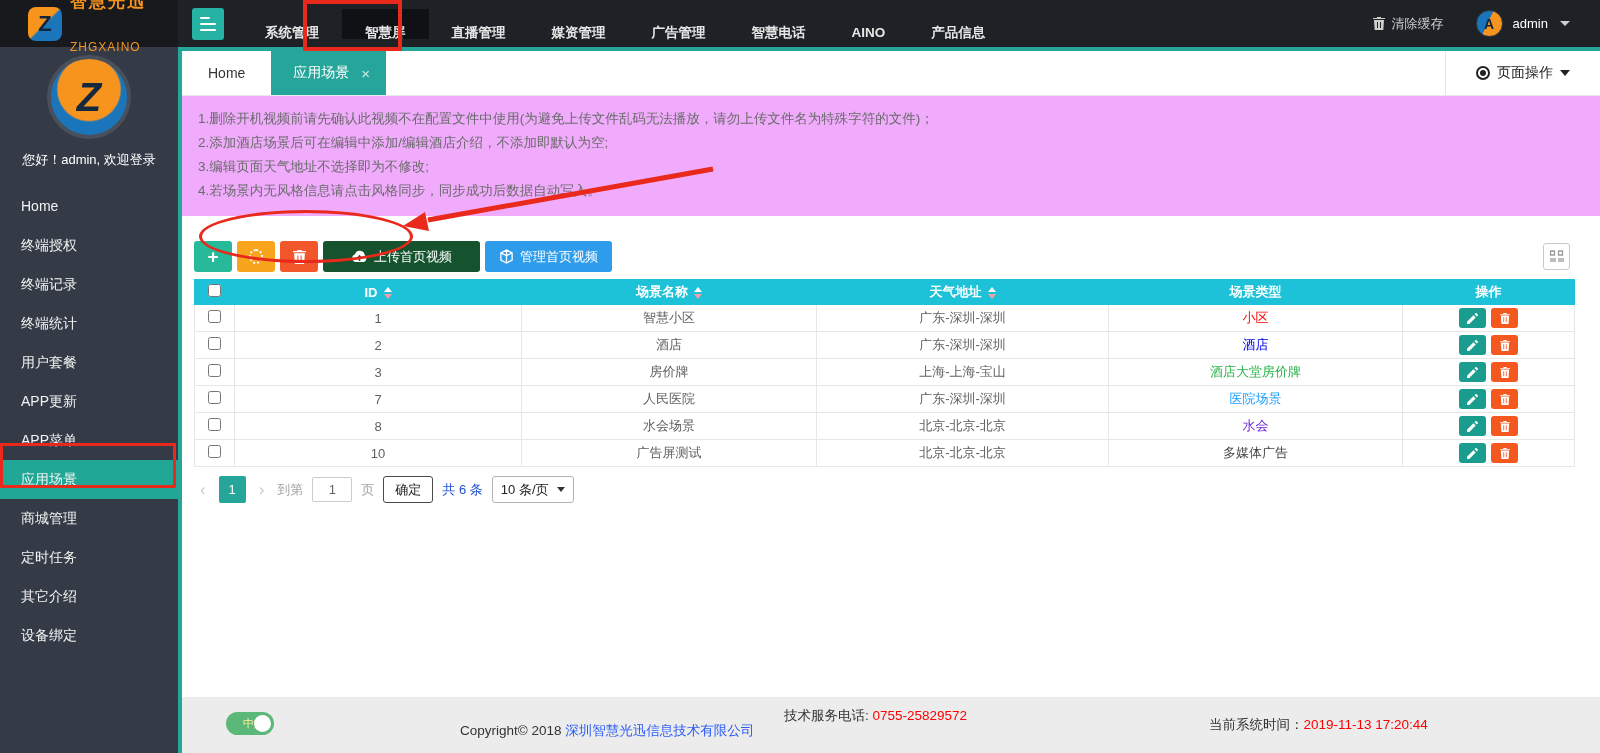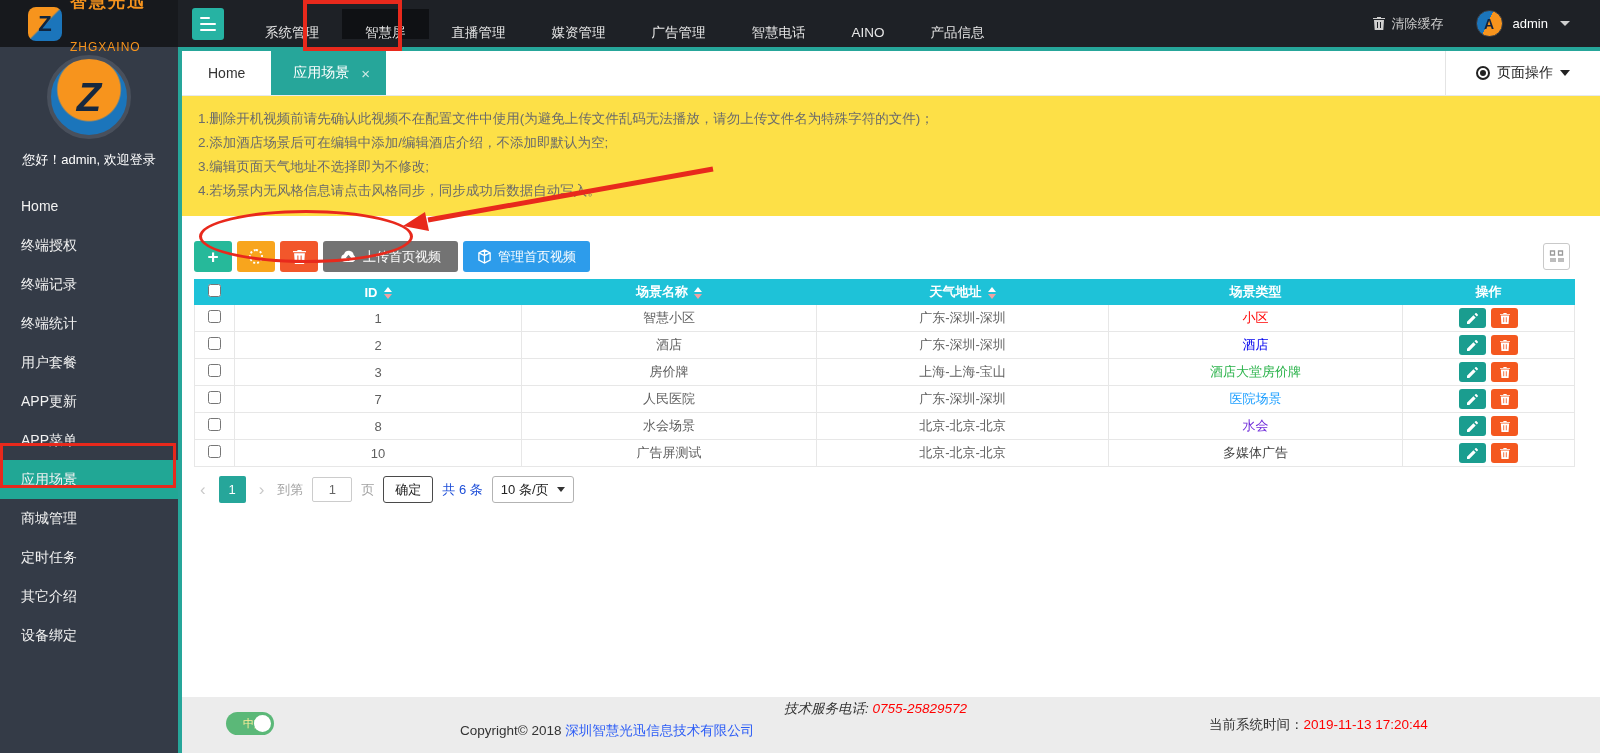--- a/index.html
+++ b/index.html
@@ -11,21 +11,21 @@
   .logo-area { width:178px; height:47px; background:#17191d; display:flex; align-items:center; padding-left:28px; gap:8px; flex:0 0 178px; }
   .logo-mark { width:34px; height:34px; border-radius:8px; background:linear-gradient(135deg,#f7941d 0 48%,#1b75bb 52% 100%); color:#10253f; font-weight:bold; font-size:22px; display:flex; align-items:center; justify-content:center; }
   .logo-text { display:flex; flex-direction:column; line-height:1.1;gap:29px; }
   .logo-title { color:#f7941d; font-size:17px; font-weight:bold; letter-spacing:2px; }
   .logo-sub { color:#f7941d; font-size:12px; letter-spacing:1px; }
   .hamburger { width:32px; height:32px; margin-left:14px; background:#26b3a3; border-radius:3px; display:flex; flex-direction:column; justify-content:center; align-items:center; gap:4px; cursor:pointer; }
   .hamburger i { display:block; height:2px; background:#fff; border-radius:1px; }
   .hamburger i:nth-child(1){width:10px;margin-right:6px;}
   .hamburger i:nth-child(2){width:16px;}
   .hamburger i:nth-child(3){width:16px;}
-  .nav-menu { display:flex; height:30px; margin-left:18px; }
+  .nav-menu { display:flex; height:30px; margin-left:18px;font-weight:bold; }
   .nav-item { padding:0 23px; line-height:47px; color:#e6e6e6; font-size:13.5px; cursor:pointer; white-space:nowrap; }
   .nav-item.active { background:#0f1114; }
   .nav-right { margin-left:auto; display:flex; align-items:center; gap:10px; padding-right:30px; }
   .clear-cache { display:flex; align-items:center; gap:7px; color:#cfcfcf; font-size:13px; cursor:pointer; margin-right:22px; }
   .avatar { width:27px; height:27px; border-radius:50%; background:linear-gradient(115deg,#1b75bb 0 45%,#f7941d 45% 100%); border:1px solid #3a3f46; display:flex; align-items:center; justify-content:center; color:#13233c; font-size:14px; font-weight:bold; }
   .admin-name { color:#fff; font-size:13px; }
   .caret-down { width:0; height:0; border-left:5px solid transparent; border-right:5px solid transparent; border-top:5px solid #cfcfcf; margin-left:2px; }
 
   
   .sidebar { position:absolute; left:0; top:47px; width:178px; height:706px; background:#343b47; z-index:4; }
@@ -39,28 +39,28 @@
   .content { position:absolute; left:178px; top:47px; width:1422px; height:706px; background:#fff; border-top:4px solid #26a69a; border-left:4px solid #26a69a; }
   .tabbar { height:45px; background:#fff; display:flex; align-items:stretch; border-bottom:1px solid #e7eaec; }
   .tab { display:flex; align-items:center; padding:0 26px; font-size:14px; color:#333; cursor:pointer; }
   .tab.active { background:#26a69a; color:#fff; padding:0 16px 0 22px; }
   .tab-close { margin-left:12px; color:#cfe9e5; font-size:15px; cursor:pointer; }
   .page-actions { margin-left:auto; display:flex; align-items:center; gap:7px; padding:0 30px; border-left:1px solid #e4e4e4; font-size:14px; color:#222; cursor:pointer; }
   .radio-icon { width:14px; height:14px; border:2px solid #222; border-radius:50%; position:relative; }
   .radio-icon::after { content:""; position:absolute; left:2px; top:2px; width:6px; height:6px; background:#222; border-radius:50%; }
   .pa-caret { width:0; height:0; border-left:5px solid transparent; border-right:5px solid transparent; border-top:6px solid #222; }
 
-  .notice { background:#fde047; padding:11px 16px 13px; font-size:13.5px; color:#6b6b6b; line-height:24px; }
+  .notice { background:#f0abfc; padding:11px 16px 13px; font-size:13.5px; color:#6b6b6b; line-height:24px; }
 
   .toolbar { display:flex; align-items:center; margin:25px 30px 0 12px; gap:5px; }
   .tbtn { height:31px; border:none; border-radius:3px; color:#fff; font-size:13px; display:flex; align-items:center; justify-content:center; gap:6px; cursor:pointer; padding:0 12px; }
   .tbtn.add { background:#26b99a; width:38px; font-size:19px; font-weight:bold; }
   .tbtn.refresh { background:#f8a51d; width:38px; }
   .tbtn.del { background:#f2572b; width:38px; }
-  .tbtn.upload { background:#737373; padding:0 17px; }
+  .tbtn.upload { background:#14532d; padding:0 28px; }
   .tbtn.manage { background:#2d9ceb; padding:0 14px; }
   .spinner-ico { width:15px; height:15px; border:2px dotted #fff; border-radius:50%; }
   .grid-btn { margin-left:auto; width:27px; height:27px; border:1px solid #c9c9c9; border-radius:3px; background:#fff; display:flex; align-items:center; justify-content:center; cursor:pointer; }
 
   table.data { border-collapse:collapse; margin:7px 30px 4px 12px; width:1380px; table-layout:fixed;padding-left:44px; }
   table.data th { background:#1ec2d8; color:#fff; font-size:13px; font-weight:bold; height:25px; border:1px solid #1ec2d8; }
   table.data td { height:27px; border:1px solid #e7e7e7; text-align:center; font-size:13px; color:#5f5f5f; background:#fff; }
   td.weather { color:#9b9b9b; }
   .col-check { width:40px; }
   .col-id { width:287px; } .col-name { width:295px; } .col-weather { width:292px; } .col-type { width:294px; } .col-op { width:172px; }
@@ -80,21 +80,21 @@
   .pg-total { color:#1d4ed8; }
   .pg-select { height:27px; border:1px solid #b3b3b3; border-radius:3px; display:flex; align-items:center; gap:8px; padding:0 8px; cursor:pointer; color:#222; background:#fff; }
   .pg-select .caret { width:0;height:0;border-left:4px solid transparent;border-right:4px solid transparent;border-top:5px solid #333; }
 
   .footer { position:absolute; left:0; bottom:0; width:1422px; height:56px; background:#ececec; font-size:13.5px; color:#333; }
   .lang-toggle { position:absolute; left:44px; top:15px; width:48px; height:23px; background:#5bb878; border-radius:12px; display:flex; align-items:center; padding-left:7px; cursor:pointer; }
   .lang-toggle .txt { color:#ffef9a; font-size:11px;margin-left:10px; }
   .lang-toggle .knob { position:absolute; right:3px; top:3px; width:17px; height:17px; background:#fff; border-radius:50%; }
   .f-copy { position:absolute; left:278px; top:19px;margin-top:6px; }
   .f-link { color:#2b5cf6; cursor:pointer; }
-  .f-phone { position:absolute; left:602px; top:3px;font-style:italic; }
+  .f-phone { position:absolute; left:602px; top:10px; }
   .f-red { color:#ff0000; }
   .f-time { position:absolute; left:1027px; top:19px; }
 
   
   .annot { position:absolute; pointer-events:none; z-index:20; }
   .annot-nav { left:303px; top:0; width:99px; height:51px; border:4px solid #e8291c; }
   .annot-side { left:0px; top:443px; width:176px; height:45px; border:3px solid #e8291c; }
   .annot-ellipse { left:199px; top:210px; width:214px; height:53px; border:3px solid #e8291c; border-radius:50%; }
   .nav-underline { position:absolute; left:306px; top:47px; width:96px; height:4px; background:#79c47d; z-index:6; pointer-events:none; }
   svg.arrow-layer { position:absolute; left:0; top:0; width:1600px; height:753px; z-index:21; pointer-events:none; }

